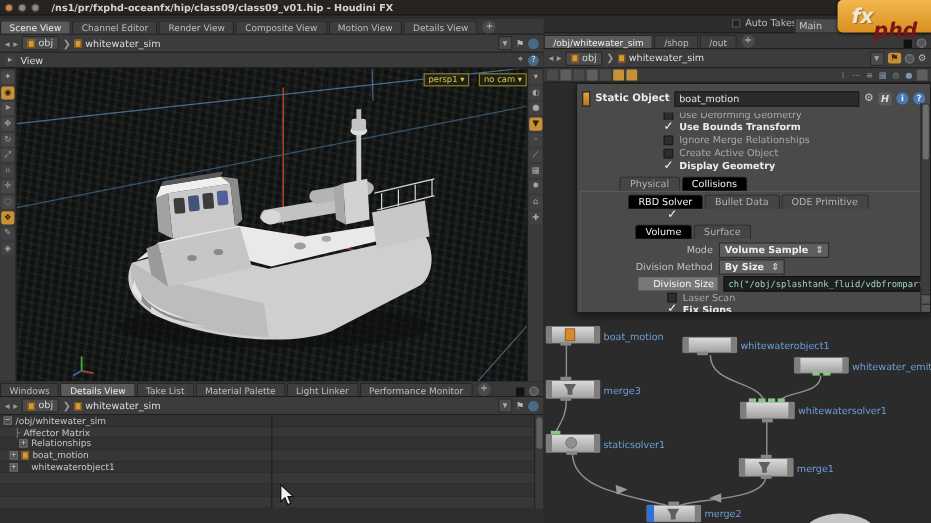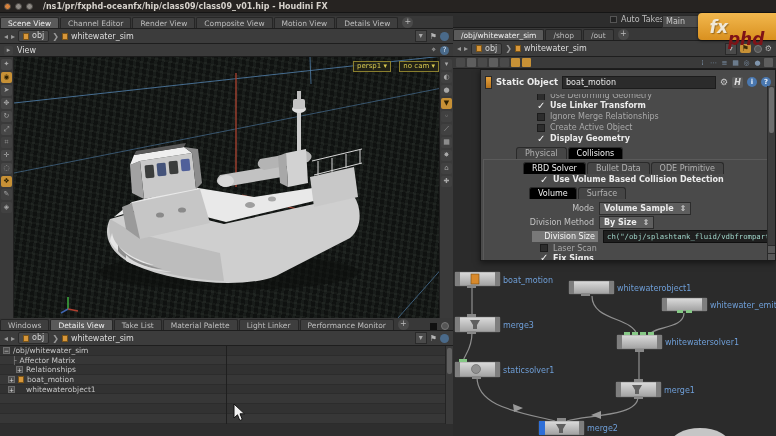--- a/index.html
+++ b/index.html
@@ -14,21 +14,21 @@
   .winbtn{width:7px;height:7px;border-radius:50%;background:#8f8b86;border:1px solid #4a4744;box-sizing:border-box;}
   .winbtn.close{background:#d8823d;}
   #window-title{color:#d6d2cc;font-weight:bold;font-size:8px;margin-left:6px;white-space:nowrap;}
   #menubar{left:0;top:13px;width:776px;height:15px;background:#2d2d2d;border-bottom:1px solid #1c1c1c;
            display:flex;align-items:center;gap:2px;padding-left:6px;box-sizing:border-box;}
   .menu-item{padding:1px 5px;color:#c6c6c6;}
   #autotakes{position:absolute;right:112px;top:15px;display:flex;align-items:center;gap:4px;color:#bdbdbd;}
   .cb{width:7px;height:7px;background:#222;border:1px solid #555;box-sizing:border-box;}
   #take-chip{position:absolute;right:62px;top:15px;width:44px;height:11px;background:#4c4c4c;border:1px solid #2a2a2a;
              color:#c9c9c9;padding:0 3px;overflow:hidden;line-height:11px;}
-  #fxphd-logo{position:absolute;right:0;top:13px;width:78px;height:27px;border-radius:4px 0 0 4px;
+  #fxphd-logo{position:absolute;right:0;top:0;width:78px;height:27px;border-radius:4px 0 0 4px;
               background:linear-gradient(180deg,#f2b84e,#d9901f);display:flex;align-items:center;justify-content:center;
               font-style:italic;font-weight:bold;font-size:17px;box-shadow:0 1px 3px rgba(0,0,0,.6);z-index:50;}
   #fxphd-logo .fx{color:#efe8d8;text-shadow:1px 1px 1px rgba(0,0,0,.3);}
   #fxphd-logo .phd{color:#7e1217;margin-top:24px;}
 
   
   .tabbar{background:#383838;border-bottom:1px solid #1e1e1e;display:flex;align-items:flex-end;height:13px;box-sizing:border-box;}
   .ptab{padding:1px 7px 1px 7px;margin-right:1px;background:#3e3e3e;color:#bdbdbd;border:1px solid #262626;border-bottom:none;
         border-radius:2px 2px 0 0;white-space:nowrap;font-size:7.5px;height:11px;line-height:10px;box-sizing:border-box;}
   .ptab.sel{background:#5a5a5a;color:#eee;}
@@ -105,21 +105,21 @@
                border:1px solid #1a1a1a;box-sizing:border-box;box-shadow:0 2px 6px rgba(0,0,0,.5);overflow:hidden;z-index:10;}
   #pp-header{display:flex;align-items:center;gap:4px;height:16px;padding:4px 4px;background:#4a4a4a;}
   .pp-typeicon{width:5px;height:11px;background:linear-gradient(180deg,#e8a33d,#b5721c);border:1px solid #2a2a2a;}
   #pp-type{font-weight:bold;color:#ececec;font-size:8.5px;white-space:nowrap;}
   #pp-name{flex:1;background:#2b2b2b;border:1px solid #1c1c1c;color:#e4e4e4;height:11px;line-height:11px;padding:0 3px;
            font-size:8px;}
   .pp-hic{color:#c9c9c9;font-size:9px;}
   .h-badge{width:11px;height:11px;border-radius:2px;background:#5c5c5c;color:#ddd;font-weight:bold;font-style:italic;
            text-align:center;line-height:11px;font-size:8px;}
   .info-cir{width:10px;height:10px;border-radius:50%;background:#4a78b0;color:#eaf2fb;text-align:center;line-height:10px;font-size:7px;font-weight:bold;}
-  .chk-row{display:flex;align-items:center;gap:5px;height:11px;padding-left:56px;}
+  .chk-row{display:flex;align-items:center;gap:5px;height:11px;padding-left:72px;}
   .chk-row .mark{width:8px;height:8px;flex:none;}
   .chk-row .mark.box{background:#2d2d2d;border:1px solid #1c1c1c;box-sizing:border-box;}
   .chk-row .mark.check{color:#f2f2f2;font-size:10px;line-height:8px;background:none;}
   .chk-row .lbl{color:#a9a9a9;}
   .chk-row.checked .lbl{color:#ececec;font-weight:bold;}
   .pp-tabs{display:flex;align-items:flex-end;height:13px;gap:1px;margin-left:33px;}
   .pp-tab{padding:1px 8px;background:#454545;border:1px solid #2a2a2a;border-bottom:none;border-radius:3px 3px 0 0;
           color:#b2b2b2;font-size:8px;}
   .pp-tab.sel{background:#000000;color:#eee;}
   .pp-group{border:1px solid #5a5a5a;border-bottom:none;}
@@ -524,21 +524,21 @@
           <span class="info-cir">i</span>
           <span class="info-cir">?</span>
         </div>
 
         <div class="chk-row" style="height:6px;overflow:hidden;">
           <span class="mark box"></span>
           <span class="lbl" style="margin-top:-4px;">Use Deforming Geometry</span>
         </div>
         <div class="chk-row checked">
           <span class="mark check">✓</span>
-          <span class="lbl">Use Linker Transform</span>
+          <span class="lbl">Use Bounds Transform</span>
         </div>
         <div class="chk-row">
           <span class="mark box"></span>
           <span class="lbl">Ignore Merge Relationships</span>
         </div>
         <div class="chk-row">
           <span class="mark box"></span>
           <span class="lbl">Create Active Object</span>
         </div>
         <div class="chk-row checked">
@@ -551,21 +551,20 @@
           <span class="pp-tab sel">Collisions</span>
         </div>
         <div class="pp-group" style="margin:0 2px;height:140px;">
           <div class="pp-tabs" style="padding-left:6px;margin-top:1px;">
             <span class="pp-tab sel">RBD Solver</span>
             <span class="pp-tab">Bullet Data</span>
             <span class="pp-tab">ODE Primitive</span>
           </div>
           <div class="chk-row checked">
             <span class="mark check">✓</span>
-            <span class="lbl">Use Volume Based Collision Detection</span>
           </div>
           <div class="pp-tabs" style="padding-left:12px;margin-top:1px;">
             <span class="pp-tab sel">Volume</span>
             <span class="pp-tab">Surface</span>
           </div>
           <div class="fld-row" style="margin-top:2px;">
             <span class="fld-lbl">Mode</span>
             <span class="dropdown">
               <span>Volume Sample</span>
               <span class="spin">⇕</span>

